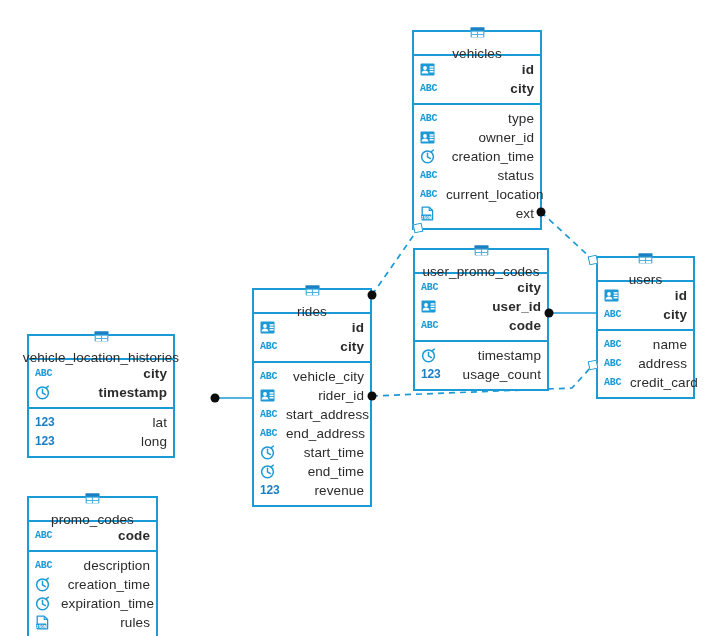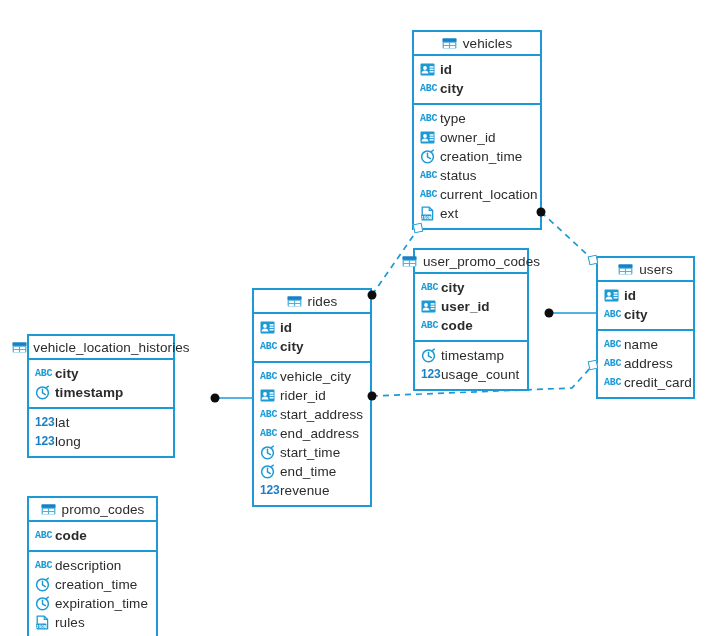--- a/index.html
+++ b/index.html
@@ -41,40 +41,42 @@
   .entity-header {
     box-sizing: border-box;
     height: 24px;
     border-bottom: 2px solid #1b9ad6;
     display: flex;
     align-items: center;
     justify-content: center;
     gap: 6px;
     padding: 0 6px;
     background: #ffffff;
+    flex-direction: column;
   }
   .entity-title {
     font-size: 13.5px;
     color: #2b2b2b;
     white-space: nowrap;
     letter-spacing: 0.1px;
   }
   .field-group {
     padding: 4px 0 5px 0;
   }
   .field-group.pk {
     border-bottom: 2px solid #1b9ad6;
   }
   .field {
     display: flex;
     align-items: center;
-    gap: 5px;
+    gap: 11px;
     padding: 0 6px;
     height: 19px;
     white-space: nowrap;
+    justify-content: space-between;
   }
   .field-label {
     font-size: 13.5px;
     color: #2b2b2b;
     letter-spacing: 0.1px;
   }
   .field.key .field-label {
     font-weight: bold;
   }
 
@@ -212,21 +214,21 @@
               <path d="M2.2 1.2 h7 l3.4 3.2 v9.4 h-10.4 z" fill="#ffffff" stroke="#1b9ad6" stroke-width="1.3" stroke-linejoin="round"></path>
               <path d="M9.2 1.2 v3.2 h3.4" fill="none" stroke="#1b9ad6" stroke-width="1.1"></path>
               <rect x="1.3" y="8.4" width="10" height="5.2" rx="0.8" fill="#1b9ad6"></rect>
               <text x="6.3" y="12.7" text-anchor="middle" font-size="4.3" font-family="&quot;DejaVu Sans Mono&quot;, monospace" font-weight="bold" fill="#ffffff">JSON</text>
             </svg>
           </span>
           <span class="field-label">ext</span>
         </div>
       </div>
     </div>
-    <div class="entity" style="left: 413px; top: 248px; width: 116px;">
+    <div class="entity" style="left: 413px; top: 248px; width: 136px;">
       <div class="entity-header">
         <span class="icon">
           <svg width="15" height="15" viewBox="0 0 15 15">
             <rect x="0.6" y="2.4" width="13.8" height="10.2" rx="0.8" fill="#4fb3e0"></rect>
             <rect x="0.6" y="2.4" width="13.8" height="3.3" fill="#1b7fc4"></rect>
             <rect x="1.9" y="6.8" width="5.0" height="2.2" fill="#ffffff"></rect>
             <rect x="8.1" y="6.8" width="5.0" height="2.2" fill="#ffffff"></rect>
             <rect x="1.9" y="10" width="5.0" height="2.2" fill="#ffffff"></rect>
             <rect x="8.1" y="10" width="5.0" height="2.2" fill="#ffffff"></rect>
           </svg>

